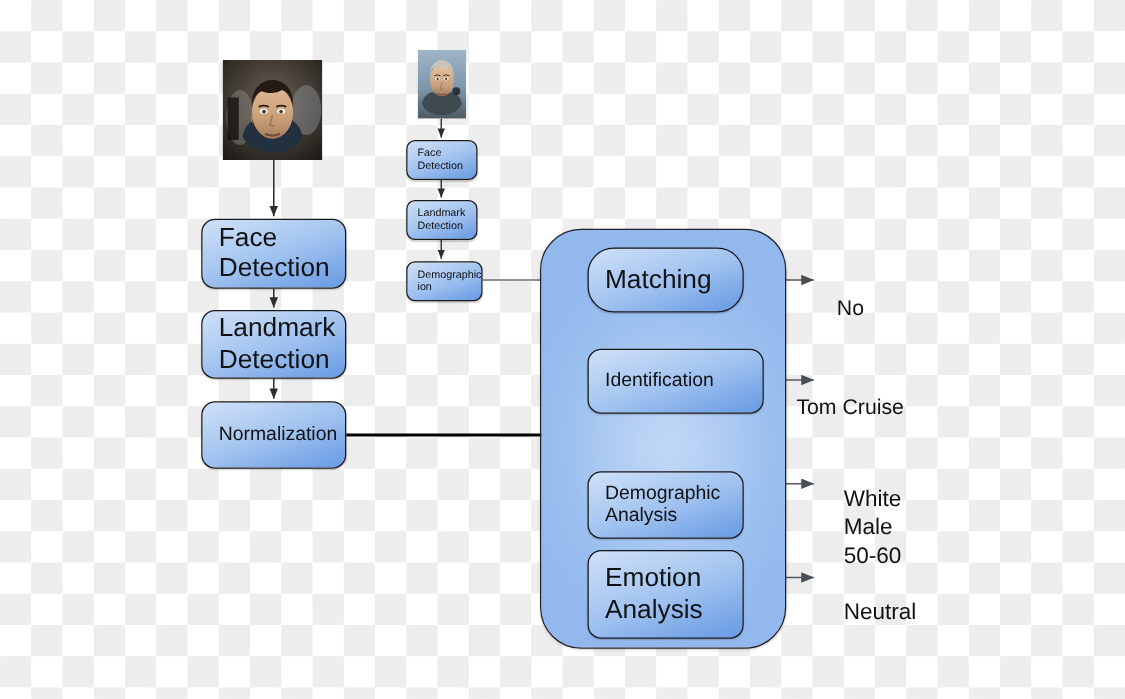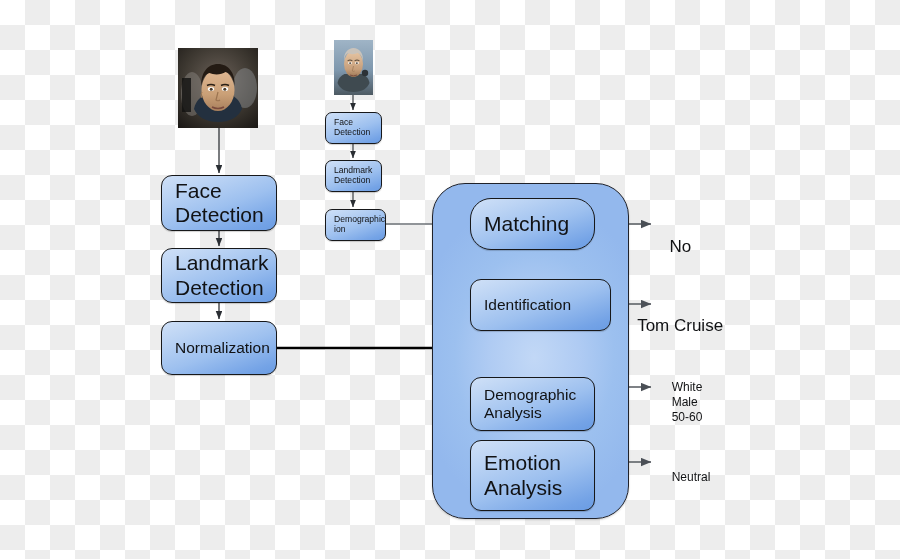--- a/index.html
+++ b/index.html
@@ -33,21 +33,21 @@
   .panel{
     position:absolute;box-sizing:border-box;
     border:1.3px solid #20222a;border-radius:33px;
     background:
       radial-gradient(ellipse 62% 48% at 52% 52%, #c2d8f6 0%, #afcbf3 38%, #9cc0ef 66%, #93b8ed 100%);
     box-shadow:0 1px 2px rgba(0,0,0,.18);
   }
   .photo{position:absolute;box-sizing:border-box;overflow:hidden;}
   .outlabel{position:absolute;color:#111214;white-space:pre;line-height:1.26;}
   .o-xl{font-size:17px;}
-  .o-sm{font-size:12px;}
+  .o-sm{font-size:18px;}
 </style>
 </head>
 <body>
 
 <svg id="canvas" viewBox="0 0 900 559" xmlns="http://www.w3.org/2000/svg">
   <defs>
     <marker id="ahThin" markerWidth="9" markerHeight="9" refX="7.4" refY="3.1" orient="auto">
       <path d="M0,0 L7.6,3.1 L0,6.2 z" fill="#4a4f56"></path>
     </marker>
     <marker id="ahThick" markerWidth="9" markerHeight="9" refX="7.4" refY="3.1" orient="auto">

